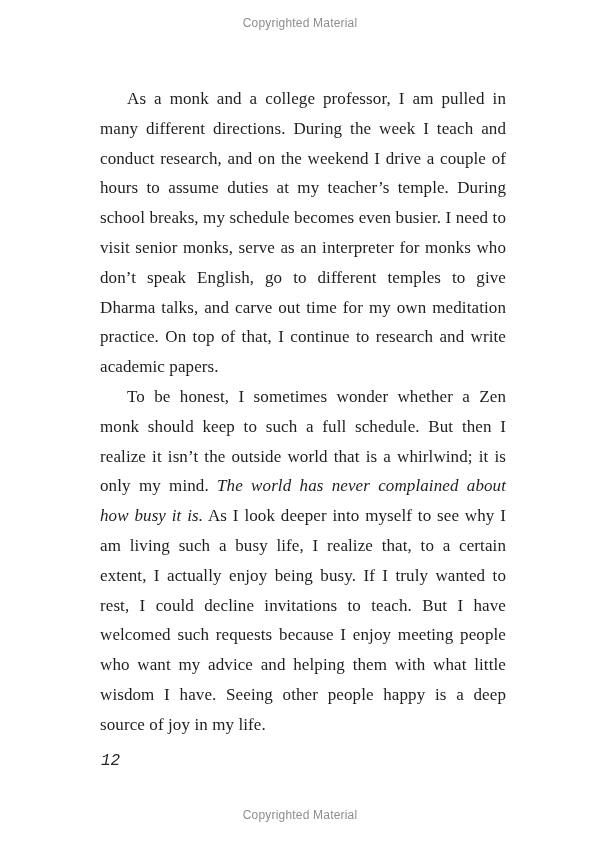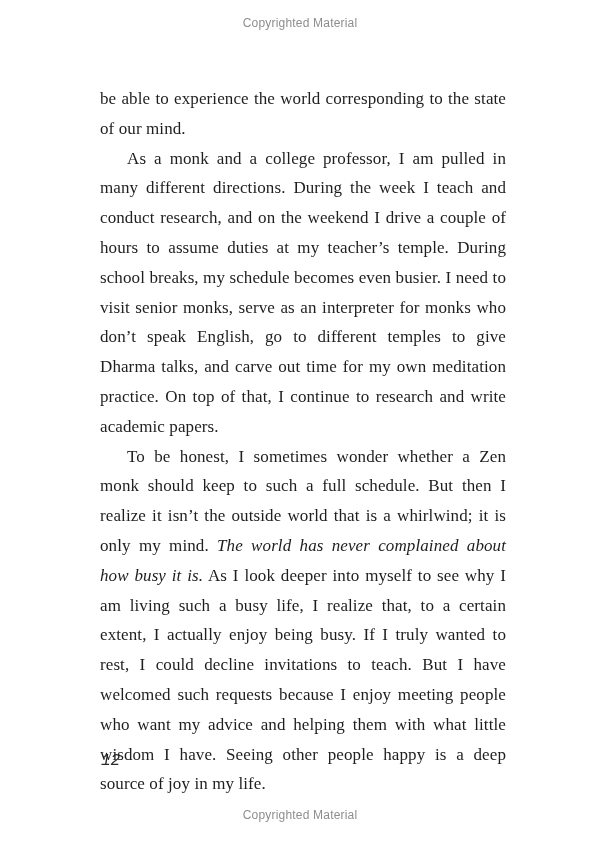--- a/index.html
+++ b/index.html
@@ -52,21 +52,20 @@
     font-family: Liberation Mono, monospace;
   }
 </style>
 </head>
 <body>
 
 <div class="copyright-notice copyright-top">Copyrighted Material</div>
 
 <div class="text-block">
 
-  <p><span>be able to experience the world corresponding to the state of our mind.</span></p>
 
   <p class="indent"><span>As a monk and a college professor, I am pulled in many different directions. During the week I teach and conduct research, and on the weekend I drive a couple of hours to assume duties at my teacher’s temple. During school breaks, my schedule becomes even busier. I need to visit senior monks, serve as an interpreter for monks who don’t speak English, go to different temples to give Dharma talks, and carve out time for my own meditation practice. On top of that, I continue to research and write academic papers.</span></p>
 
   <p class="indent"><span>To be honest, I sometimes wonder whether a Zen monk should keep to such a full schedule. But then I realize it isn’t the outside world that is a whirlwind; it is only my mind. </span><em>The world has never complained about how busy it is.</em><span> As I look deeper into myself to see why I am living such a busy life, I realize that, to a certain extent, I actually enjoy being busy. If I truly wanted to rest, I could decline invitations to teach. But I have welcomed such requests because I enjoy meeting people who want my advice and helping them with what little wisdom I have. Seeing other people happy is a deep source of joy in my life.</span></p>
 
 </div>
 
 <div class="page-number">12</div>
 
 <div class="copyright-notice copyright-bottom">Copyrighted Material</div>

